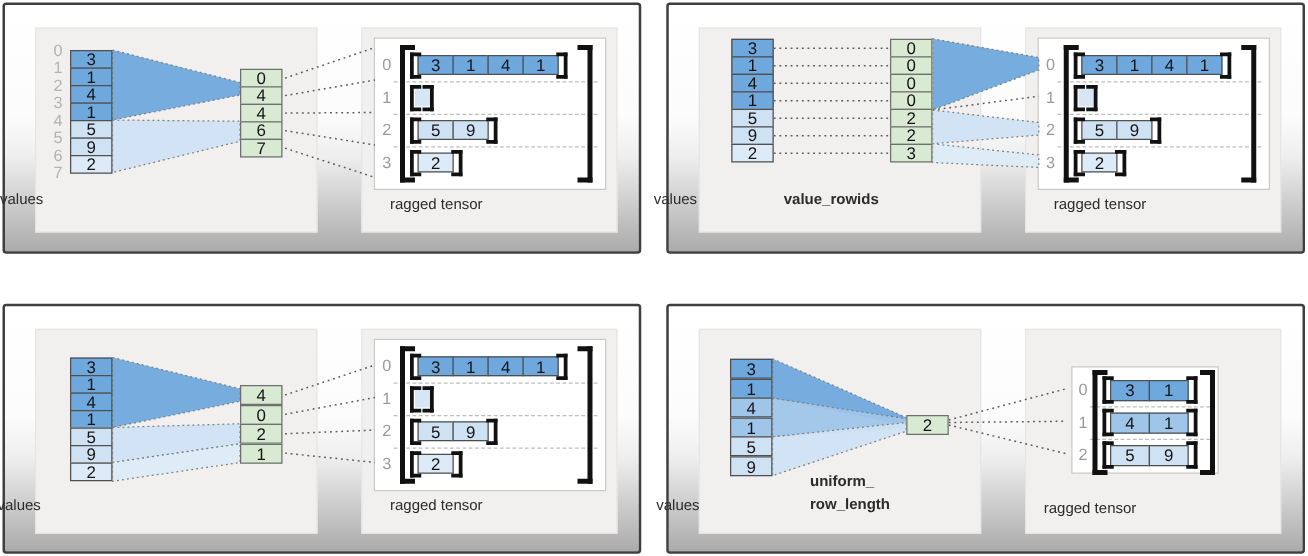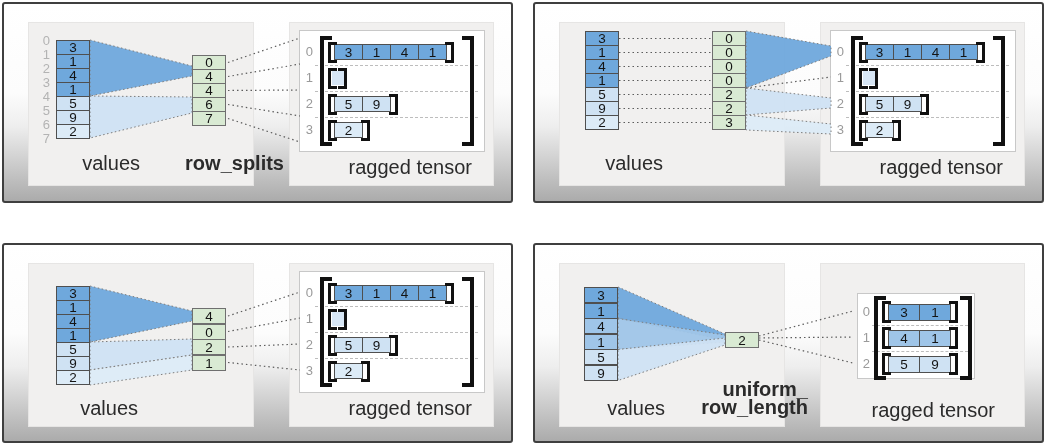--- a/index.html
+++ b/index.html
@@ -15,21 +15,21 @@
   .subbox{position:absolute;background:#f1f0ef;border:1px solid #e6e5e4;box-sizing:border-box;z-index:1;}
   .whitebox{position:absolute;background:#ffffff;border:1px solid #c8c8c8;box-sizing:border-box;z-index:1;}
   .overlay{position:absolute;left:0;top:0;z-index:2;pointer-events:none;}
   .cell{
     position:absolute;box-sizing:border-box;border:1px solid #4f4f4f;
     text-align:center;font-size:13.5px;color:#141414;z-index:3;
   }
   .gcell{border:1px solid #6f6f6f;}
   .idxlab{position:absolute;color:#b3b3b3;font-size:13px;text-align:right;transform:translateY(-50%);z-index:3;}
   .rowlab{position:absolute;color:#9a9a9a;font-size:13px;text-align:right;z-index:3;}
-  .biglab{position:absolute;text-align:right;font-size:20px;color:#2b2b2b;z-index:3;}
+  .biglab{position:absolute;text-align:left;font-size:12px;color:#2b2b2b;z-index:3;}
   .bold{font-weight:700;}
   .rb{position:absolute;width:9px;border:3.5px solid #111;box-sizing:border-box;z-index:4;}
   .rb.l{border-right:none;}
   .rb.r{border-left:none;}
   .bb{position:absolute;width:12px;border:4px solid #111;box-sizing:border-box;z-index:4;}
   .bb.l{border-right:none;}
   .bb.r{border-left:none;}
   .sep{position:absolute;border-top:1px dashed #bdbdbd;height:0;z-index:2;}
   .rbfill{position:absolute;z-index:3;}
 </style>
@@ -63,21 +63,20 @@
       <div class="idxlab" style="left: 24px; top: 92px; width: 22px;">4</div>
       <div class="idxlab" style="left: 24px; top: 106px; width: 22px;">5</div>
       <div class="idxlab" style="left: 24px; top: 120px; width: 22px;">6</div>
       <div class="idxlab" style="left: 24px; top: 134px; width: 22px;">7</div>
       <div class="cell gcell" style="left: 188px; top: 51px; width: 34px; height: 15px; background: rgb(217, 234, 211); line-height: 14px;">0</div>
       <div class="cell gcell" style="left: 188px; top: 65px; width: 34px; height: 15px; background: rgb(217, 234, 211); line-height: 14px;">4</div>
       <div class="cell gcell" style="left: 188px; top: 79px; width: 34px; height: 15px; background: rgb(217, 234, 211); line-height: 14px;">4</div>
       <div class="cell gcell" style="left: 188px; top: 93px; width: 34px; height: 15px; background: rgb(217, 234, 211); line-height: 14px;">6</div>
       <div class="cell gcell" style="left: 188px; top: 107px; width: 34px; height: 15px; background: rgb(217, 234, 211); line-height: 14px;">7</div>
       <div class="biglab" style="left: -4px; top: 148px; width: 140px;">values</div>
-      <div class="biglab bold" style="left: 120px; top: 148px; width: 160px;">row_splits</div>
       <div class="biglab" style="left: 308px; top: 152px; width: 160px;">ragged tensor</div>
       <div class="whitebox" style="left: 295px; top: 26px; width: 186px; height: 122px;">
         <div class="bb l" style="left: 20px; top: 5px; width: 12px; height: 110px;"></div>
         <div class="bb r" style="left: 162px; top: 5px; width: 12px; height: 110px;"></div>
         <div class="rowlab" style="left: 0px; top: 13px; width: 13px; height: 16px;">0</div>
         <div class="cell" style="left: 34px; top: 13px; width: 29px; height: 16px; background: rgb(111, 168, 220); line-height: 15px;">3</div>
         <div class="cell" style="left: 62px; top: 13px; width: 29px; height: 16px; background: rgb(111, 168, 220); line-height: 15px;">1</div>
         <div class="cell" style="left: 90px; top: 13px; width: 29px; height: 16px; background: rgb(111, 168, 220); line-height: 15px;">4</div>
         <div class="cell" style="left: 118px; top: 13px; width: 29px; height: 16px; background: rgb(111, 168, 220); line-height: 15px;">1</div>
         <div class="rb l" style="left: 28px; top: 10.5px; width: 9px; height: 21px;"></div>
@@ -124,20 +123,21 @@
       <div class="cell" style="left: 50px; top: 97px; width: 34px; height: 15px; background: rgb(207, 226, 243); line-height: 14px;">9</div>
       <div class="cell" style="left: 50px; top: 111px; width: 34px; height: 15px; background: rgb(220, 235, 247); line-height: 14px;">2</div>
       <div class="cell gcell" style="left: 177px; top: 27px; width: 34px; height: 15px; background: rgb(217, 234, 211); line-height: 14px;">0</div>
       <div class="cell gcell" style="left: 177px; top: 41px; width: 34px; height: 15px; background: rgb(217, 234, 211); line-height: 14px;">0</div>
       <div class="cell gcell" style="left: 177px; top: 55px; width: 34px; height: 15px; background: rgb(217, 234, 211); line-height: 14px;">0</div>
       <div class="cell gcell" style="left: 177px; top: 69px; width: 34px; height: 15px; background: rgb(217, 234, 211); line-height: 14px;">0</div>
       <div class="cell gcell" style="left: 177px; top: 83px; width: 34px; height: 15px; background: rgb(217, 234, 211); line-height: 14px;">2</div>
       <div class="cell gcell" style="left: 177px; top: 97px; width: 34px; height: 15px; background: rgb(217, 234, 211); line-height: 14px;">2</div>
       <div class="cell gcell" style="left: 177px; top: 111px; width: 34px; height: 15px; background: rgb(217, 234, 211); line-height: 14px;">3</div>
       <div class="biglab" style="left: -12px; top: 148px; width: 140px;">values</div>
+      <div class="biglab bold" style="left: 92px; top: 148px; width: 160px;">value_rowids</div>
       <div class="biglab" style="left: 308px; top: 152px; width: 160px;">ragged tensor</div>
       <div class="whitebox" style="left: 295px; top: 26px; width: 186px; height: 122px;">
         <div class="bb l" style="left: 20px; top: 5px; width: 12px; height: 110px;"></div>
         <div class="bb r" style="left: 162px; top: 5px; width: 12px; height: 110px;"></div>
         <div class="rowlab" style="left: 0px; top: 13px; width: 13px; height: 16px;">0</div>
         <div class="cell" style="left: 34px; top: 13px; width: 29px; height: 16px; background: rgb(111, 168, 220); line-height: 15px;">3</div>
         <div class="cell" style="left: 62px; top: 13px; width: 29px; height: 16px; background: rgb(111, 168, 220); line-height: 15px;">1</div>
         <div class="cell" style="left: 90px; top: 13px; width: 29px; height: 16px; background: rgb(111, 168, 220); line-height: 15px;">4</div>
         <div class="cell" style="left: 118px; top: 13px; width: 29px; height: 16px; background: rgb(111, 168, 220); line-height: 15px;">1</div>
         <div class="rb l" style="left: 28px; top: 10.5px; width: 9px; height: 21px;"></div>

